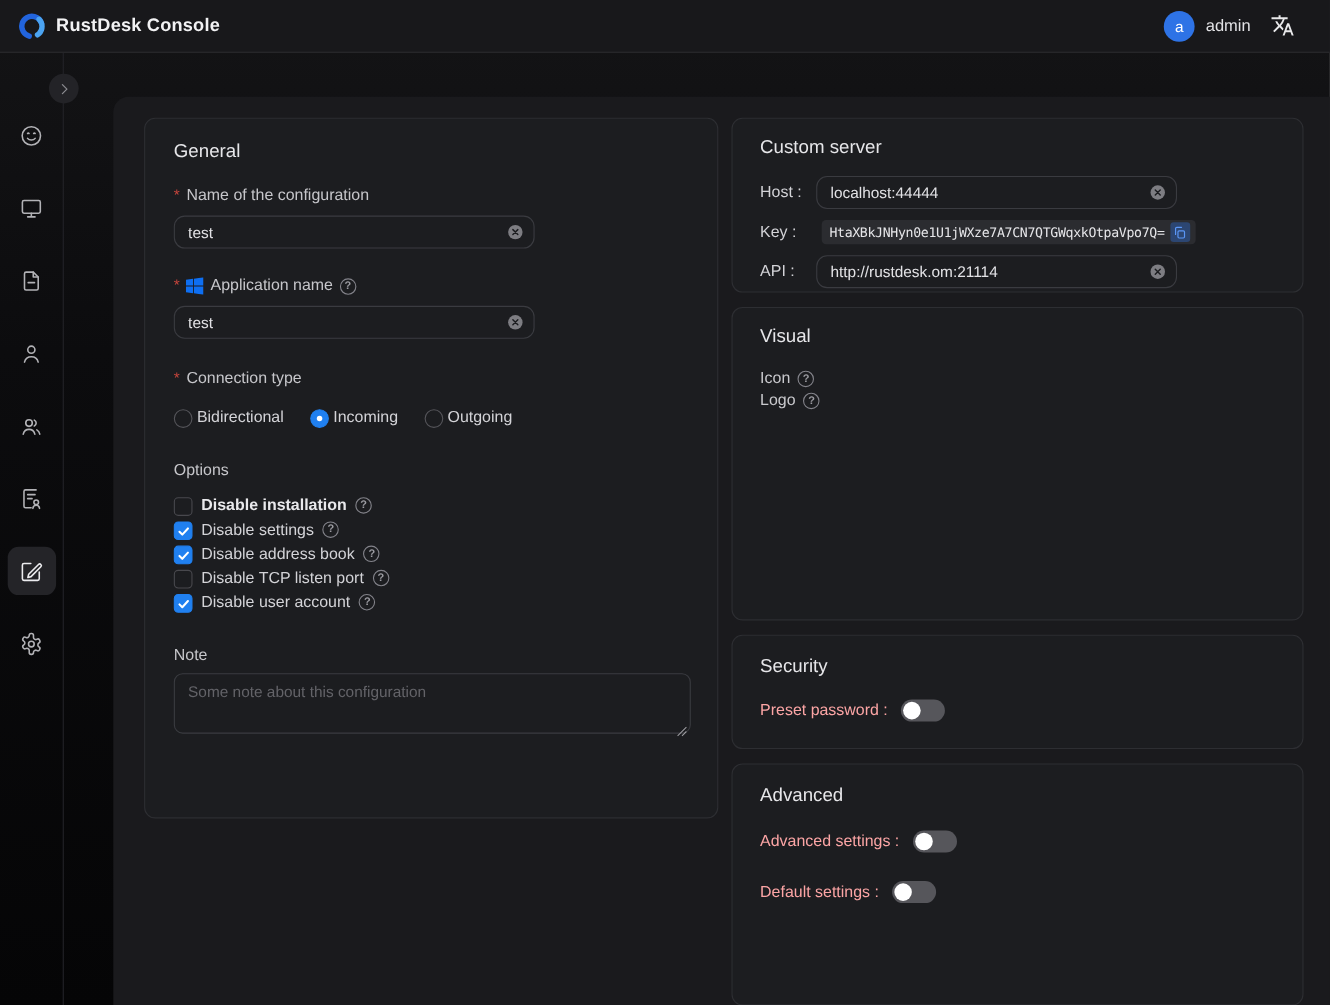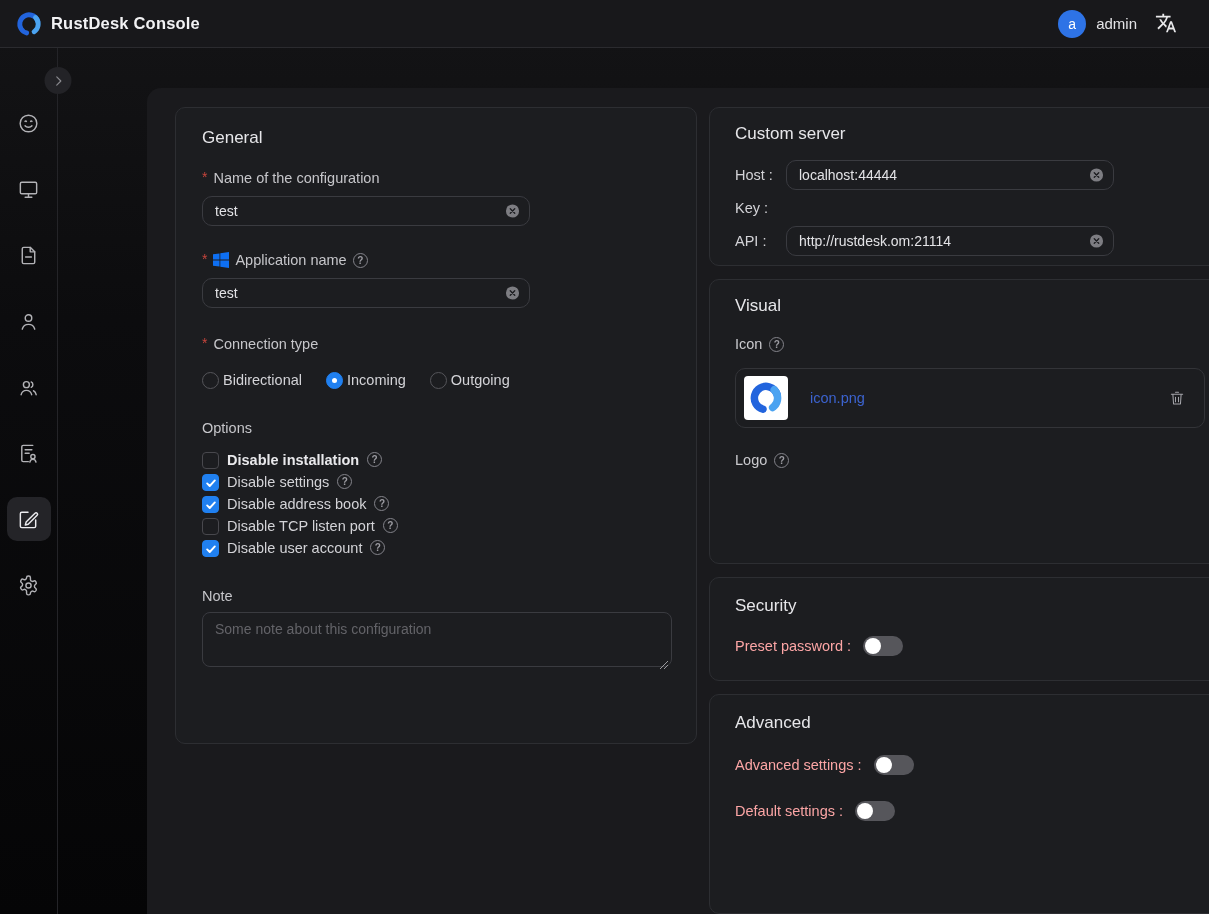--- a/index.html
+++ b/index.html
@@ -53,21 +53,21 @@
   .expand-btn svg{width:14px;height:14px;fill:none;stroke:currentColor;stroke-width:2;stroke-linecap:round;stroke-linejoin:round;}
 
   
   .panel{
     position:absolute; top:48px; left:58px; right:0; bottom:0; z-index:10;
   }
   .panel-surface{
     position:absolute; top:40px; left:45px; right:0; bottom:0;
     background:#1a1a1d; border-top-left-radius:14px;
     padding:19px 24px 0 28px;
-    display:flex; gap:12px; overflow:hidden;margin-left:44px;
+    display:flex; gap:12px; overflow:hidden;
   }
   .card{
     background:#1c1d20; border:1px solid #2d2e32; border-radius:10px;
     overflow:hidden;
   }
   .card-title{ font-size:17px; font-weight:500; color:#e6e6e9; }
 
   .col-left{ width:522px; flex:none; }
   .col-right{ width:520px; flex:none; display:flex; flex-direction:column; gap:13px; }
 
@@ -370,54 +370,49 @@
           <div class="text-input" style="margin-top:0;">
             <input readonly="" value="localhost:44444" style="">
             <svg class="clear-ic" viewBox="0 0 16 16">
                 <circle cx="8" cy="8" r="7" fill="#7d7d82"></circle>
                 <path d="M5.6 5.6l4.8 4.8M10.4 5.6l-4.8 4.8" stroke="#1c1d20" stroke-width="1.4" stroke-linecap="round"></path>
               </svg>
           </div>
         </div>
         <div class="srv-row">
           <span class="srv-label">Key :</span>
+          <div class="key-chip">
+            <span class="key-text">HtaXBkJNHyn0e1U1jWXze7A7CN7QTGWqxkOtpaVpo7Q=</span>
+            <span class="copy-btn">
+              <svg viewBox="0 0 24 24">
+                  <rect x="9" y="9" width="11" height="12" rx="2"></rect>
+                  <path d="M5 15V5a2 2 0 0 1 2-2h8"></path>
+                </svg>
+            </span>
+          </div>
         </div>
         <div class="srv-row">
           <span class="srv-label">API :</span>
           <div class="text-input" style="margin-top:0;">
             <input readonly="" value="http://rustdesk.om:21114" style="">
             <svg class="clear-ic" viewBox="0 0 16 16">
                 <circle cx="8" cy="8" r="7" fill="#7d7d82"></circle>
                 <path d="M5.6 5.6l4.8 4.8M10.4 5.6l-4.8 4.8" stroke="#1c1d20" stroke-width="1.4" stroke-linecap="round"></path>
               </svg>
           </div>
         </div>
       </div>
 
       <div class="card card-visual">
         <div class="card-title">Visual</div>
 
         <div class="upload-label">
           <span>Icon</span>
           <span class="help">?</span>
         </div>
-        <div class="upload-row">
-          <span class="thumb">
-            <svg class="logo-ring" width="36" height="36" viewBox="0 0 48 48">
-              <circle cx="24" cy="24" r="15.5" stroke="#2264dd" stroke-width="10" stroke-dasharray="64 33.4" transform="rotate(105 24 24)"></circle>
-              <circle cx="24" cy="24" r="15.5" stroke="#4ba3f1" stroke-width="10" stroke-dasharray="27 70.4" transform="rotate(-45 24 24)"></circle>
-            </svg>
-          </span>
-          <span class="file-link">icon.png</span>
-          <span class="trash-btn">
-            <svg viewBox="0 0 24 24">
-                <path d="M4.5 7h15M10 4.2h4M6.5 7l.9 13h9.2l.9-13M10 11v6M14 11v6"></path>
-              </svg>
-          </span>
-        </div>
 
         <div class="upload-label">
           <span>Logo</span>
           <span class="help">?</span>
         </div>
       </div>
 
       <div class="card card-security">
         <div class="card-title">Security</div>
         <div class="toggle-row">

